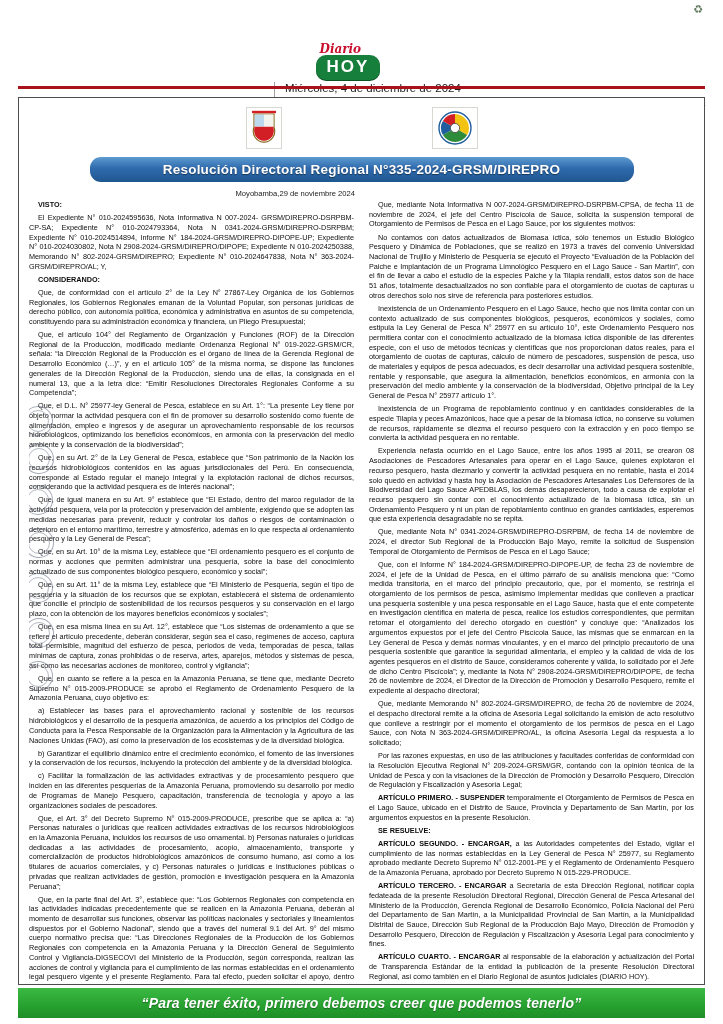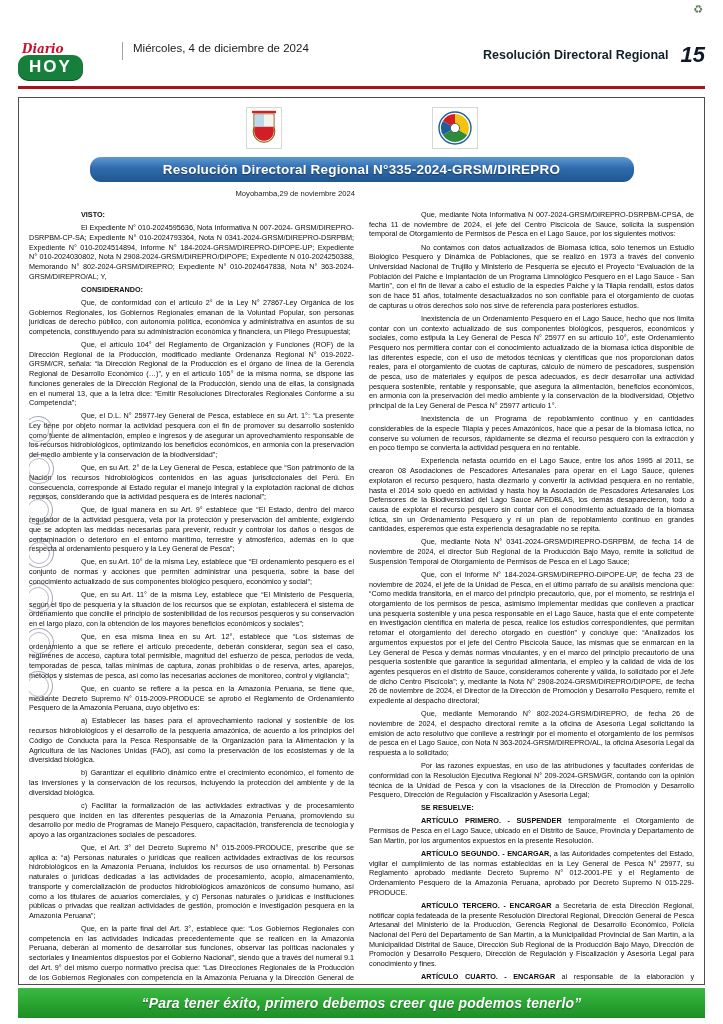--- a/index.html
+++ b/index.html
@@ -4,42 +4,42 @@
 <style>
   * { box-sizing: border-box; }
   html,body { margin:0; padding:0; }
   body {
     width:723px; height:1024px; background:#ffffff; position:relative;
     font-family:"Liberation Sans", sans-serif; color:#111; overflow:hidden;
   }
   
   .recycle { position:absolute; top:3px; right:20px; font-size:11px; color:#5f7a5f; }
   
-  .header { position:absolute; top:42px; left:18px; right:18px; height:42px; display:flex; align-items:flex-start; }
+  .header { position:absolute; top:42px; left:18px; right:18px; height:42px; display:flex; align-items:center;flex-direction:column; }
   .logo { position:relative; width:92px; height:40px; flex:none; }
   .logo-diario { position:absolute; top:0; left:4px; font-family:"DejaVu Serif", serif; font-style:italic; font-weight:bold; font-size:12px; color:#c8102e; }
   .logo-hoy { position:absolute; bottom:2px; left:0; background:#177f3c; color:#fff; font-weight:bold; font-size:17px; letter-spacing:2px; padding:2px 11px 3px; border-radius:10px; box-shadow:0 1px 0 #0c5426; }
   .hdr-date { margin-left:12px; padding:0 0 6px 10px; border-left:1px solid #a3a3a3; font-size:11.5px; color:#1c1c1c; }
   .hdr-right { margin-left:auto; display:flex; align-items:flex-end; gap:12px; }
   .hdr-section { font-weight:bold; font-size:12.5px; color:#10202c; padding-bottom:6px; }
   .hdr-page { font-weight:bold; font-size:22px; color:#0f172a; padding-bottom:0px;font-style:italic; }
   .red-rule { position:absolute; top:86px; left:18px; right:18px; height:3px; background:#a9121a; }
   
   .content-box { position:absolute; top:97px; left:18px; width:687px; height:888px; border:1px solid #4d4d4d; background:#fff; padding:6px 10px; overflow:hidden; }
   .emblems { display:flex; justify-content:center; align-items:center; gap:150px; height:44px; margin-top:2px; }
   .emblem-frame { border:1px solid #d8d8d2; padding:2px 4px; background:#fff; display:flex; align-items:center; justify-content:center; }
   .title-banner { margin:7px auto 0; width:544px; height:25px; display:flex; align-items:center; justify-content:center;
     background:linear-gradient(180deg,#5e9bd0 0%, #2f6aad 45%, #1f578f 100%); color:#fff; font-weight:bold; font-size:13.5px;
     border-radius:11px; text-shadow:0 1px 1px rgba(0,0,0,.45); letter-spacing:.2px; }
-  .place-date { width:326px; text-align:right; font-size:7.6px; margin:7px 0 12px 0; color:#1a1a1a; }
+  .place-date { width:326px; text-align:right; font-size:7.6px; margin:7px 0 2px 0; color:#1a1a1a; }
   
   .cols { display:flex; gap:15px; height:786px; overflow:hidden; margin-top:1px; }
   .col { flex:1 1 0; position:relative; font-size:7.25px; line-height:1.34; text-align:justify; color:#0d0d0d; }
   .para { margin:0 0 3.4px 0; text-indent:9px; }
-  .para b { font-weight:bold;margin-left:43px; }
+  .para b { font-weight:bold; }
   
   .visa-seal { position:absolute; width:30px; height:30px; border:1.6px solid rgba(72,82,108,.5); border-radius:50%; z-index:3; background:rgba(255,255,255,.05); }
   .visa-seal::after { content:""; position:absolute; inset:3px; border:1px solid rgba(72,82,108,.4); border-radius:50%; }
   
   .footer-banner { position:absolute; top:988px; left:18px; right:18px; height:30px;
     background:linear-gradient(180deg,#3bb943 0%, #27a02f 60%, #1e8f27 100%);
     display:flex; align-items:center; justify-content:center; color:#fff; font-weight:bold; font-style:italic;
     font-size:14px; letter-spacing:.2px; text-shadow:0 1px 1px rgba(0,0,0,.35); }
 </style>
 </head>
@@ -153,23 +153,23 @@
             <p class="para"><b></b><span>Experiencia nefasta ocurrido en el Lago Sauce, entre los años 1995 al 2011, se crearon 08 Asociaciones de Pescadores Artesanales para operar en el Lago Sauce, quienes explotaron el recurso pesquero, hasta diezmarlo y convertir la actividad pesquera en no rentable, hasta el 2014 solo quedó en actividad y hasta hoy la Asociación de Pescadores Artesanales Los Defensores de la Biodiversidad del Lago Sauce APEDBLAS, los demás desaparecieron, todo a causa de explotar el recurso pesquero sin contar con el conocimiento actualizado de la biomasa íctica, sin un Ordenamiento Pesquero y ni un plan de repoblamiento continuo en grandes cantidades, esperemos que esta experiencia desagradable no se repita.</span></p>
 
             <p class="para"><b></b><span>Que, mediante Nota N° 0341-2024-GRSM/DIREPRO-DSRPBM, de fecha 14 de noviembre de 2024, el director Sub Regional de la Producción Bajo Mayo, remite la solicitud de Suspensión Temporal de Otorgamiento de Permisos de Pesca en el Lago Sauce;</span></p>
 
             <p class="para"><b></b><span>Que, con el Informe N° 184-2024-GRSM/DIREPRO-DIPOPE-UP, de fecha 23 de noviembre de 2024, el jefe de la Unidad de Pesca, en el último párrafo de su análisis menciona que: “Como medida transitoria, en el marco del principio precautorio, que, por el momento, se restrinja el otorgamiento de los permisos de pesca, asimismo implementar medidas que conlleven a practicar una pesquería sostenible y una pesca responsable en el Lago Sauce, hasta que el ente competente en investigación científica en materia de pesca, realice los estudios correspondientes, que permitan retomar el otorgamiento del derecho otorgado en cuestión” y concluye que: “Analizados los argumentos expuestos por el jefe del Centro Piscícola Sauce, las mismas que se enmarcan en la Ley General de Pesca y demás normas vinculantes, y en el marco del principio precautorio de una pesquería sostenible que garantice la seguridad alimentaria, el empleo y la calidad de vida de los agentes pesqueros en el distrito de Sauce, consideramos coherente y válida, lo solicitado por el Jefe de dicho Centro Piscícola”; y, mediante la Nota N° 2908-2024-GRSM/DIREPRO/DIPOPE, de fecha 26 de noviembre de 2024, el Director de la Dirección de Promoción y Desarrollo Pesquero, remite el expediente al despacho directoral;</span></p>
 
             <p class="para"><b></b><span>Que, mediante Memorando N° 802-2024-GRSM/DIREPRO, de fecha 26 de noviembre de 2024, el despacho directoral remite a la oficina de Asesoría Legal solicitando la emisión de acto resolutivo que conlleve a restringir por el momento el otorgamiento de los permisos de pesca en el Lago Sauce, con Nota N 363-2024-GRSM/DIREPRO/AL, la oficina Asesoría Legal da respuesta a lo solicitado;</span></p>
 
             <p class="para"><b></b><span>Por las razones expuestas, en uso de las atribuciones y facultades conferidas de conformidad con la Resolución Ejecutiva Regional N° 209-2024-GRSM/GR, contando con la opinión técnica de la Unidad de Pesca y con la visaciones de la Dirección de Promoción y Desarrollo Pesquero, Dirección de Regulación y Fiscalización y Asesoría Legal;</span></p>
 
+            <p class="para"><b>ARTÍCULO PRIMERO. - SUSPENDER</b><span> temporalmente el Otorgamiento de Permisos de Pesca en el Lago Sauce, ubicado en el Distrito de Sauce, Provincia y Departamento de San Martín, por los argumentos expuestos en la presente Resolución.</span></p>
+
             <p class="para"><b>SE RESUELVE:</b><span></span></p>
-
-            <p class="para"><b>ARTÍCULO PRIMERO. - SUSPENDER</b><span> temporalmente el Otorgamiento de Permisos de Pesca en el Lago Sauce, ubicado en el Distrito de Sauce, Provincia y Departamento de San Martín, por los argumentos expuestos en la presente Resolución.</span></p>
 
             <p class="para"><b>ARTÍCULO SEGUNDO. - ENCARGAR,</b><span> a las Autoridades competentes del Estado, vigilar el cumplimiento de las normas establecidas en la Ley General de Pesca N° 25977, su Reglamento aprobado mediante Decreto Supremo N° 012-2001-PE y el Reglamento de Ordenamiento Pesquero de la Amazonía Peruana, aprobado por Decreto Supremo N 015-229-PRODUCE.</span></p>
 
             <p class="para"><b>ARTÍCULO TERCERO. - ENCARGAR</b><span> a Secretaría de esta Dirección Regional, notificar copia fedateada de la presente Resolución Directoral Regional, Dirección General de Pesca Artesanal del Ministerio de la Producción, Gerencia Regional de Desarrollo Económico, Policía Nacional del Perú del Departamento de San Martín, a la Municipalidad Provincial de San Martín, a la Municipalidad Distrital de Sauce, Dirección Sub Regional de la Producción Bajo Mayo, Dirección de Promoción y Desarrollo Pesquero, Dirección de Regulación y Fiscalización y Asesoría Legal para conocimiento y fines.</span></p>
 
             <p class="para"><b>ARTÍCULO CUARTO. - ENCARGAR</b><span> al responsable de la elaboración y actualización del Portal de Transparencia Estándar de la entidad la publicación de la presente Resolución Directoral Regional, así como también en el Diario Regional de asuntos judiciales (DIARIO HOY).</span></p>
           </div>
 
       </div>
 

